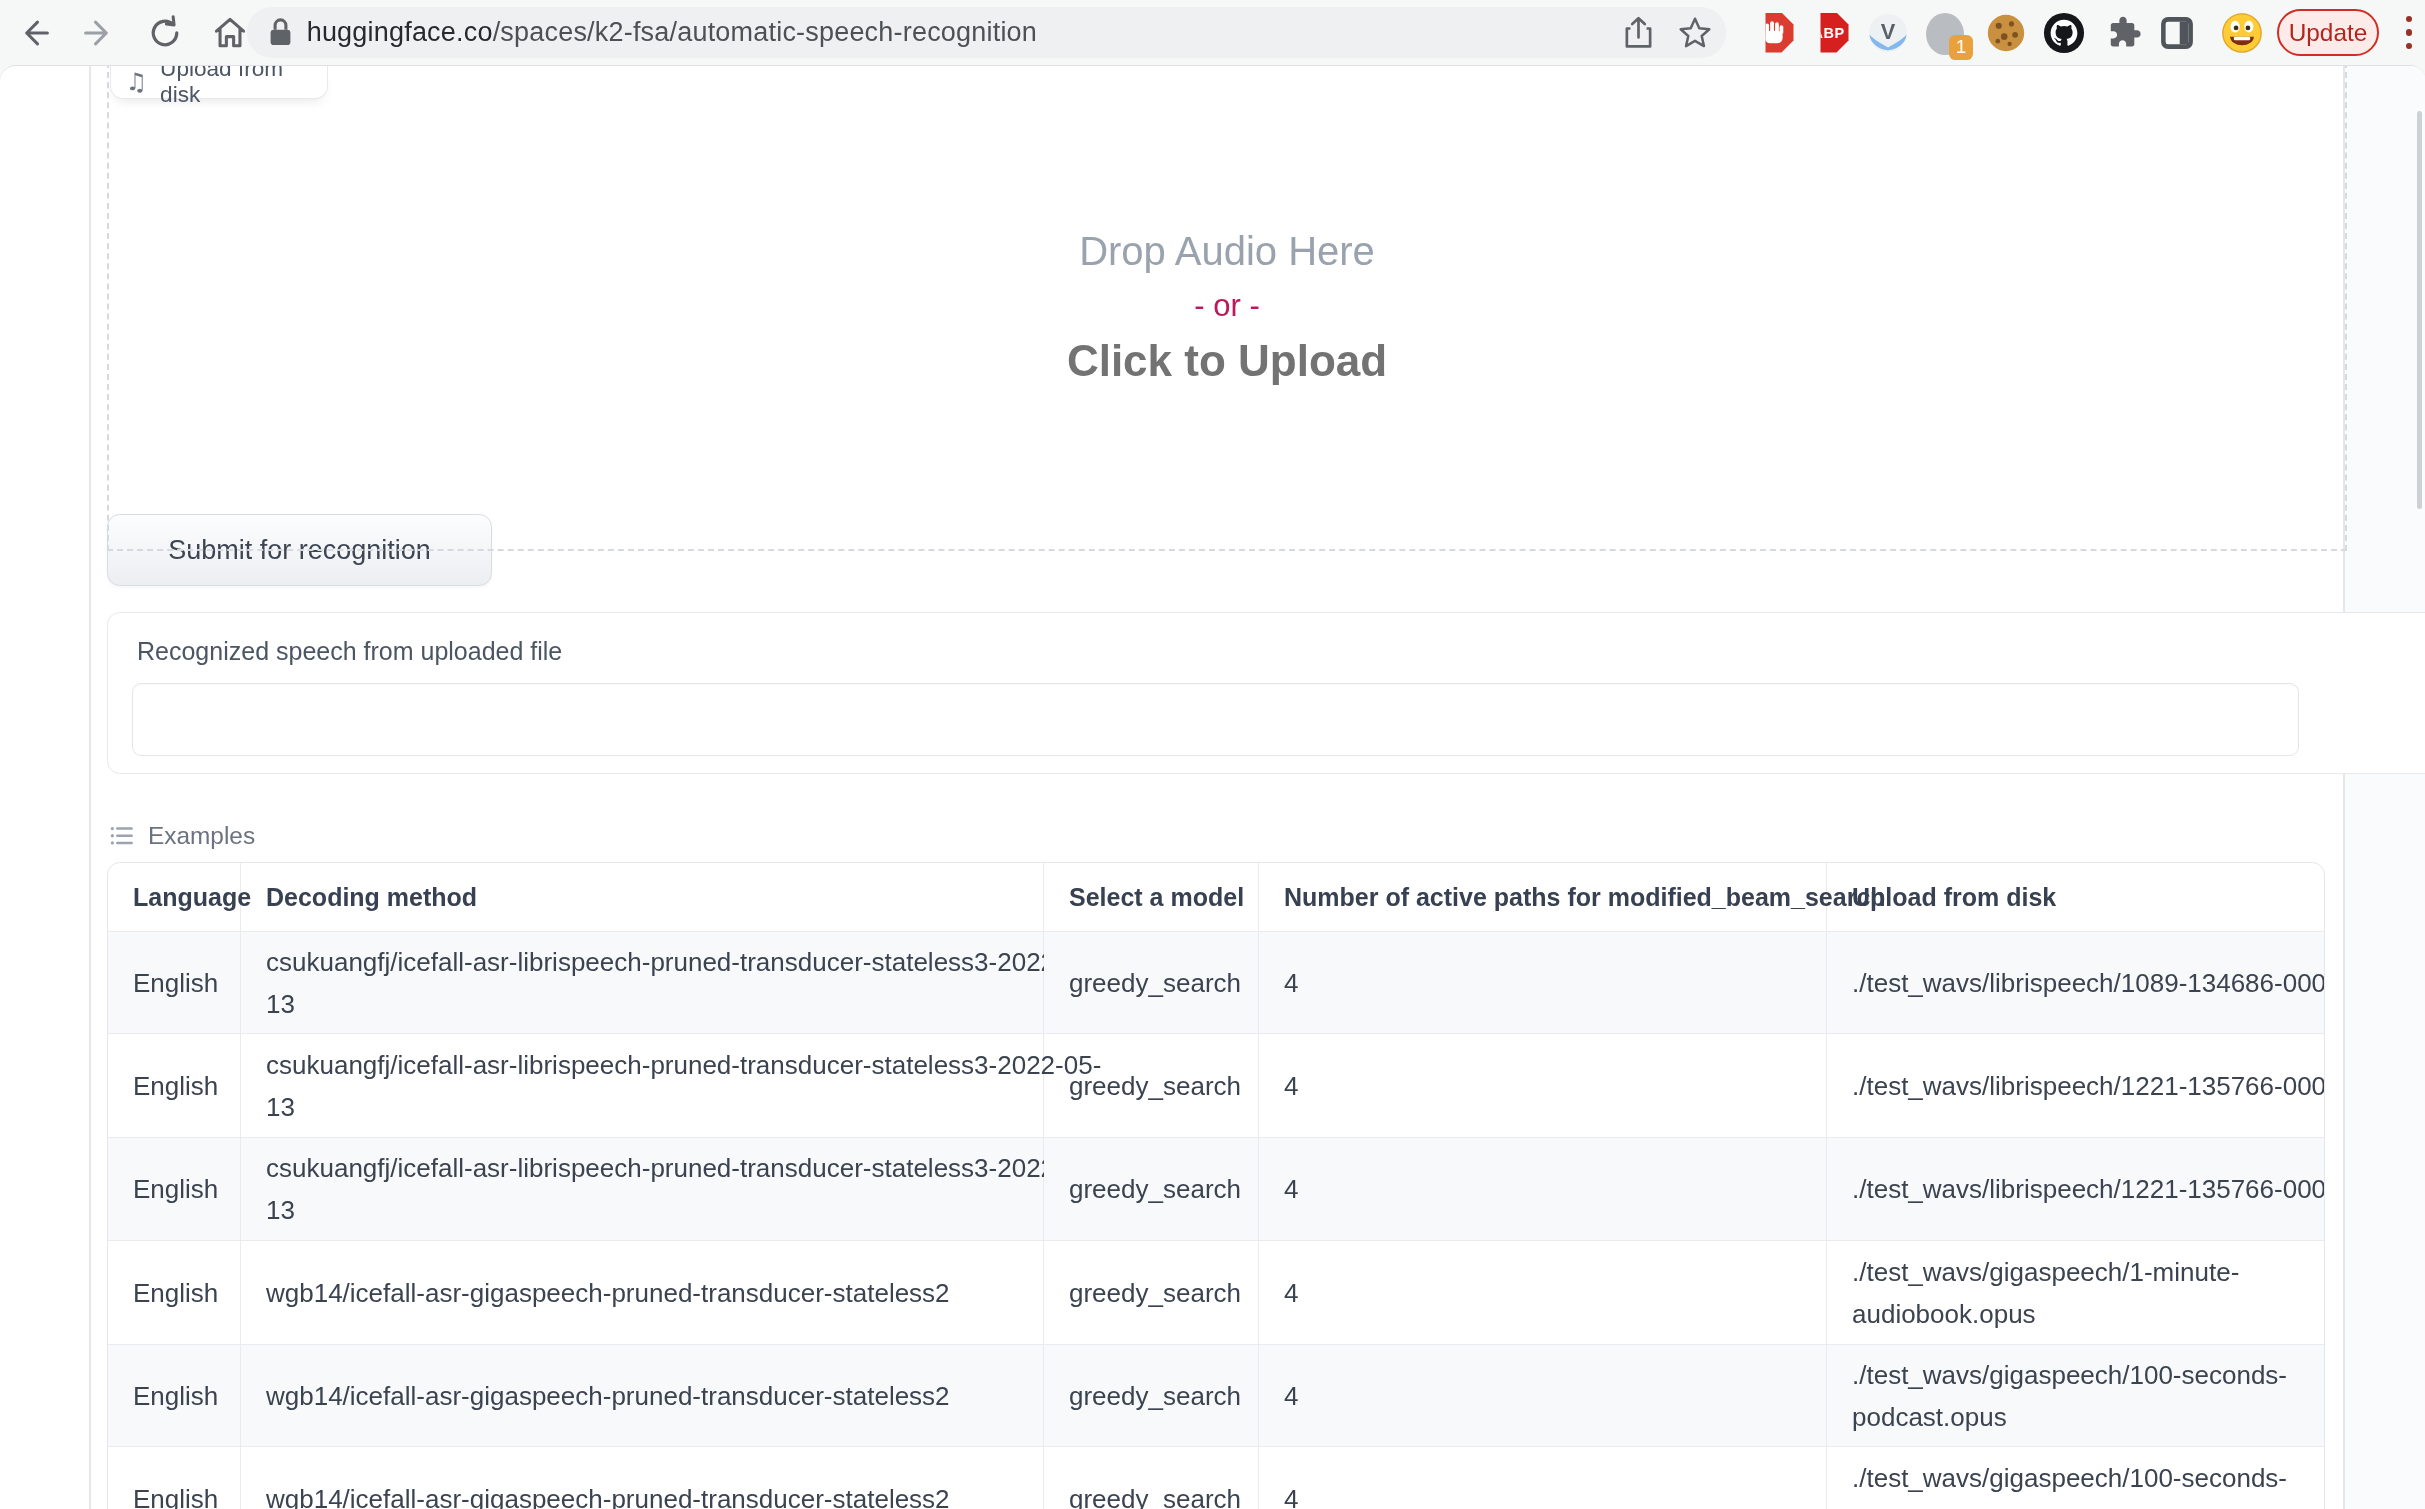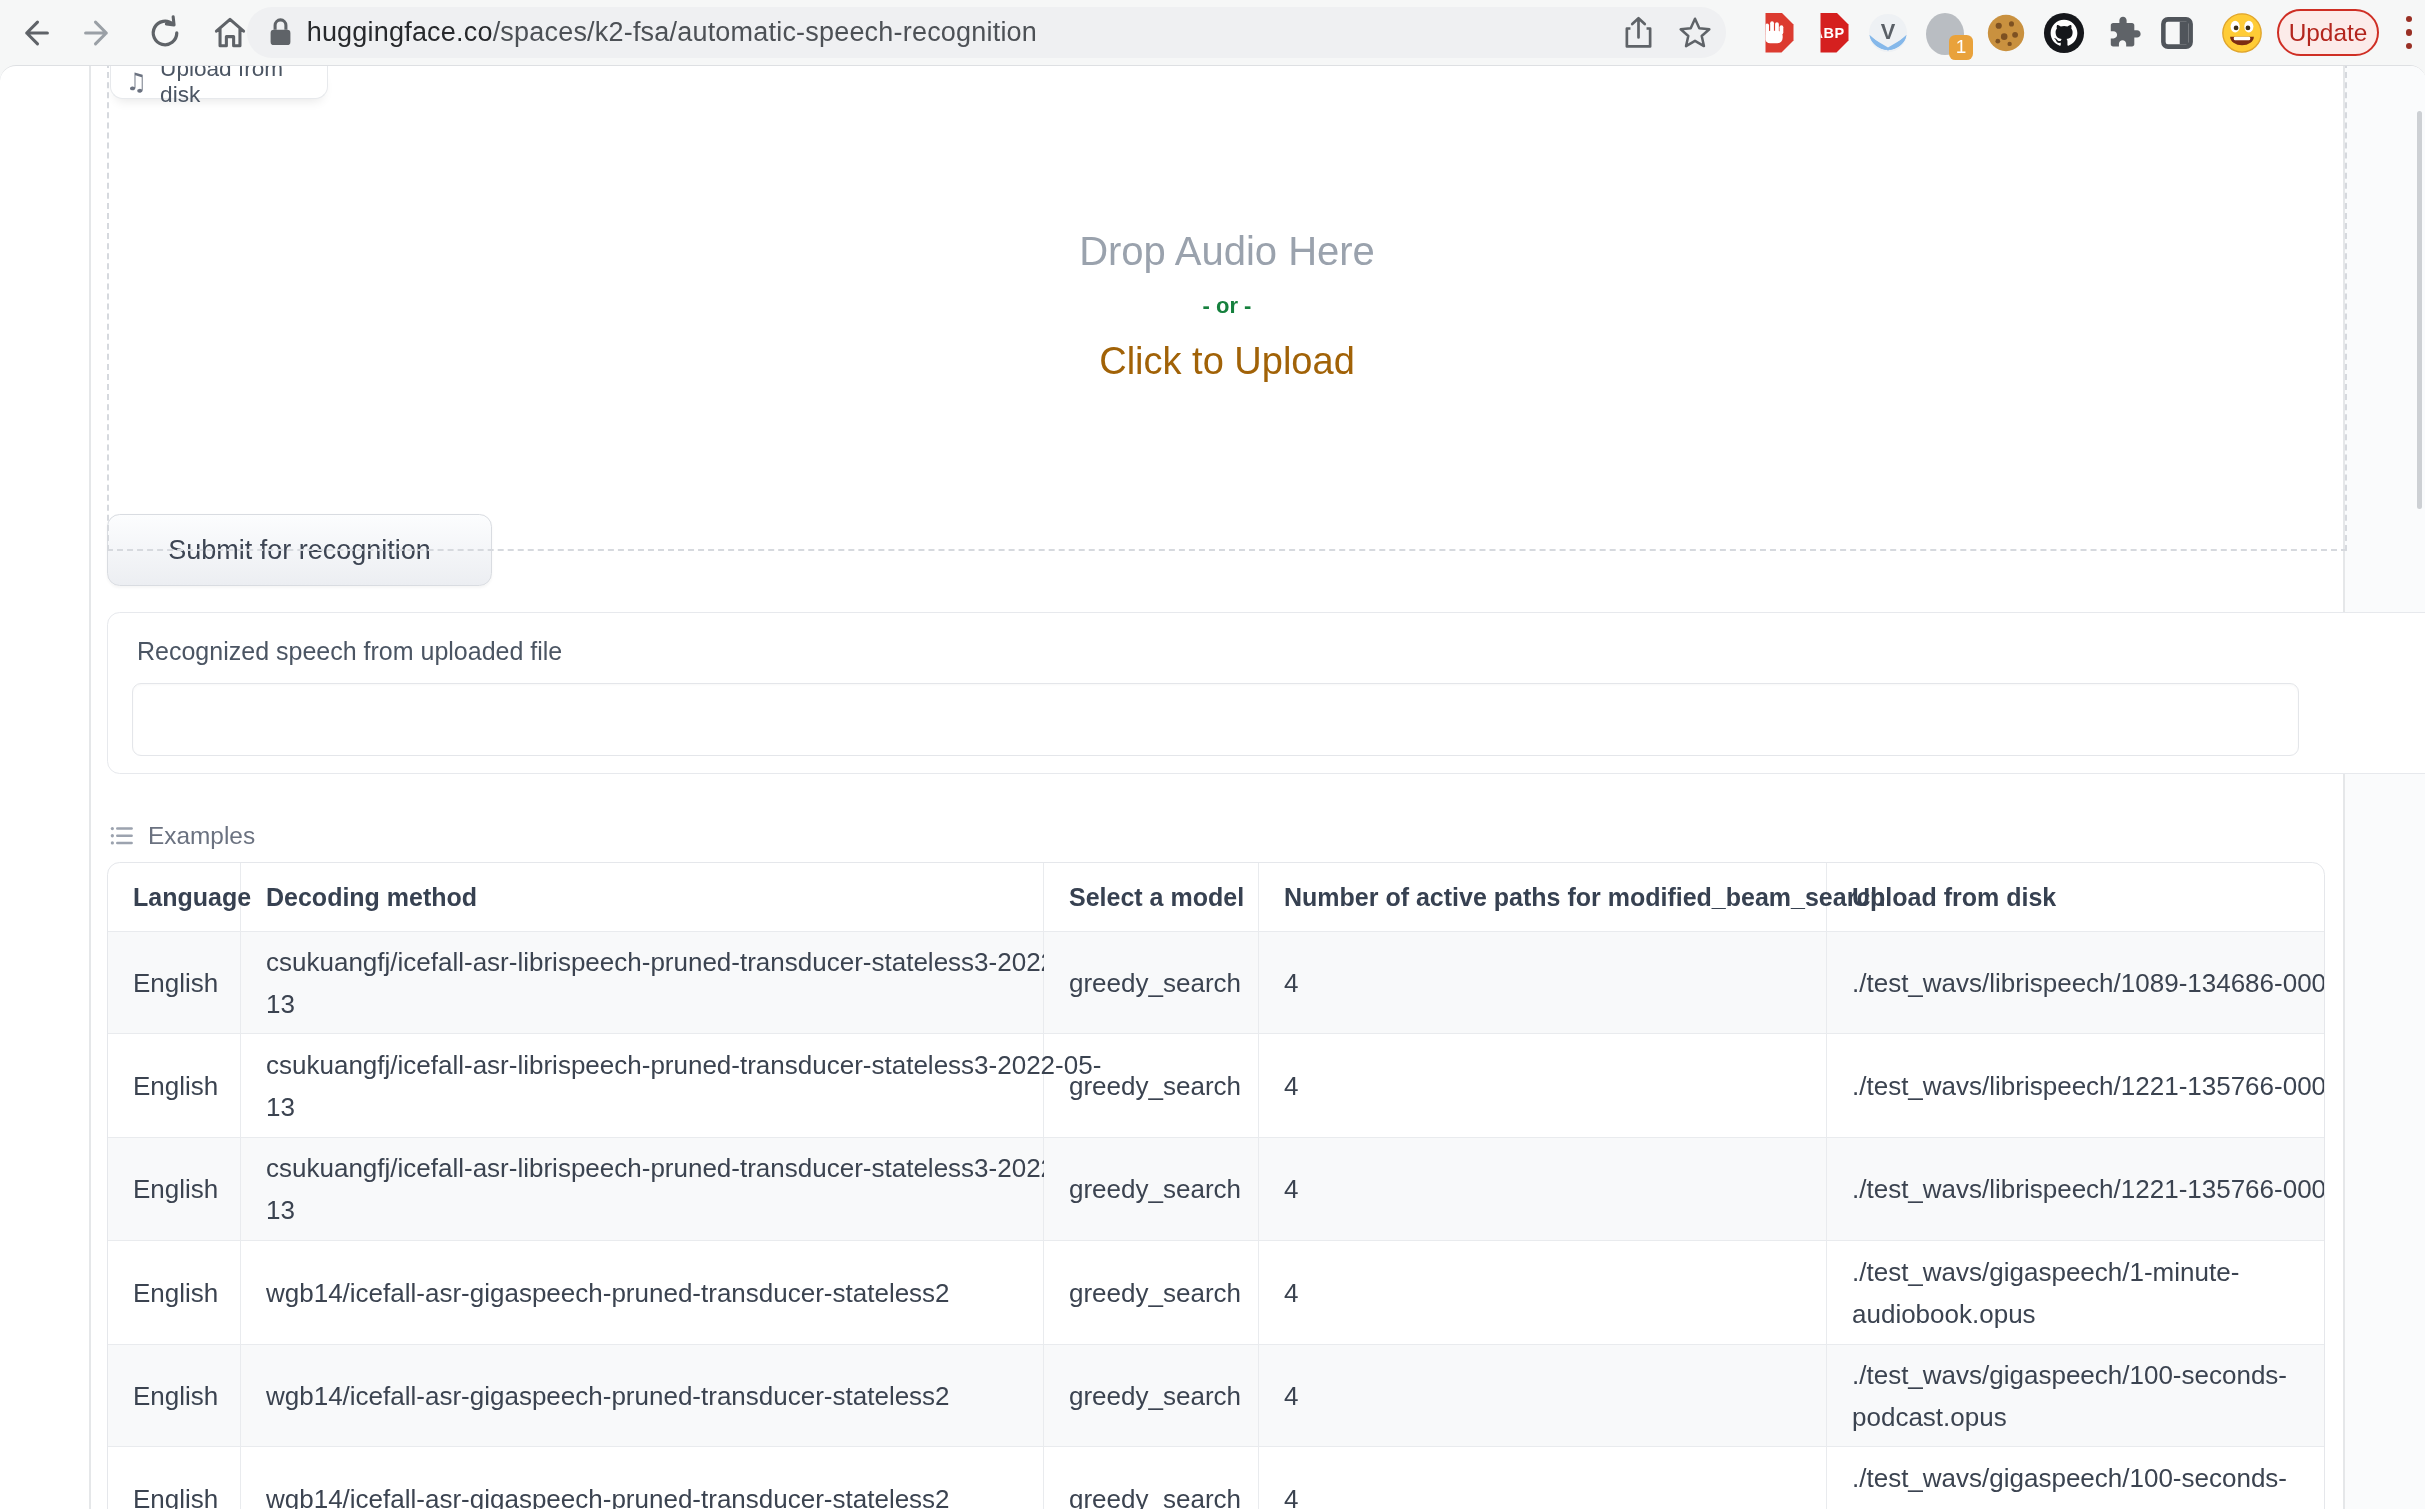--- a/index.html
+++ b/index.html
@@ -30,22 +30,22 @@
   .v-divider { position:absolute; top:0; bottom:0; width:1.8px; background:#e5e7e9; }
   .right-strip { position:absolute; left:2345px; top:0; bottom:0; width:80px; background:#fafbfc; }
   .scroll-thumb { position:absolute; left:2417px; top:45px; width:5.4px; height:398px; border-radius:2.7px; background:#cdd0d4; }
 
   .tab-chip { position:absolute; left:110px; top:0; width:218px; height:33px; background:#fff; border:1.8px solid #e7e9ec; border-top:none; border-radius:0 0 12.7px 12.7px; box-shadow:0 7.2px 11px -5.4px rgba(0,0,0,.10); display:flex; align-items:center; gap:12.7px; padding-left:14.5px; z-index:3; }
   .tab-chip .note { font-family:"DejaVu Sans",sans-serif; color:#6b7280; font-size:24.4px; line-height:1; }
   .tab-chip .lbl { color:#4b5563; font-size:22.6px; }
 
   .dropzone { position:absolute; left:107px; top:-3.6px; width:2240px; height:489px; border:2.7px dashed #d6d9de; border-top:none; display:flex; flex-direction:column; align-items:center; justify-content:center; z-index:1; }
   .dz1 { font-size:40px; color:#9aa2ad; line-height:58px; }
-  .dz2 { font-size:22px; color:#15803d; line-height:52px;font-weight:bold; }
-  .dz3 { font-size:38px; color:#a16207; line-height:58px; }
+  .dz2 { font-size:31px; color:#be185d; line-height:52px; }
+  .dz3 { font-size:44px; color:#737373; line-height:58px;font-weight:bold; }
 
   .submit-btn { position:absolute; left:107px; top:448px; width:385px; height:72px; border:1.8px solid #d9dce1; border-radius:12.7px; background:linear-gradient(#fcfdfe,#eceef2); box-shadow:0 1.8px 2.7px rgba(0,0,0,.04); color:#3d4553; font-size:27px; font-weight:500; display:flex; align-items:center; justify-content:center; cursor:pointer; }
 
   .out-card { position:absolute; left:107px; top:546px; width:2376px; height:162px; border:1.8px solid #e7e9ed; border-radius:12.7px; background:#fff; }
   .out-label { position:absolute; left:29px; top:23.5px; font-size:25px; color:#4b5563; }
   .out-input { position:absolute; left:23.5px; top:70px; width:2167px; height:73px; border:1.8px solid #e4e6ea; border-radius:9px; background:#fff; box-shadow:inset 0 0.9px 2.7px rgba(0,0,0,.03); }
 
   .examples-row { position:absolute; left:110px; top:756px; display:flex; align-items:center; gap:14.5px; }
   .examples-lbl { font-size:24.4px; color:#6b7280; }
 

